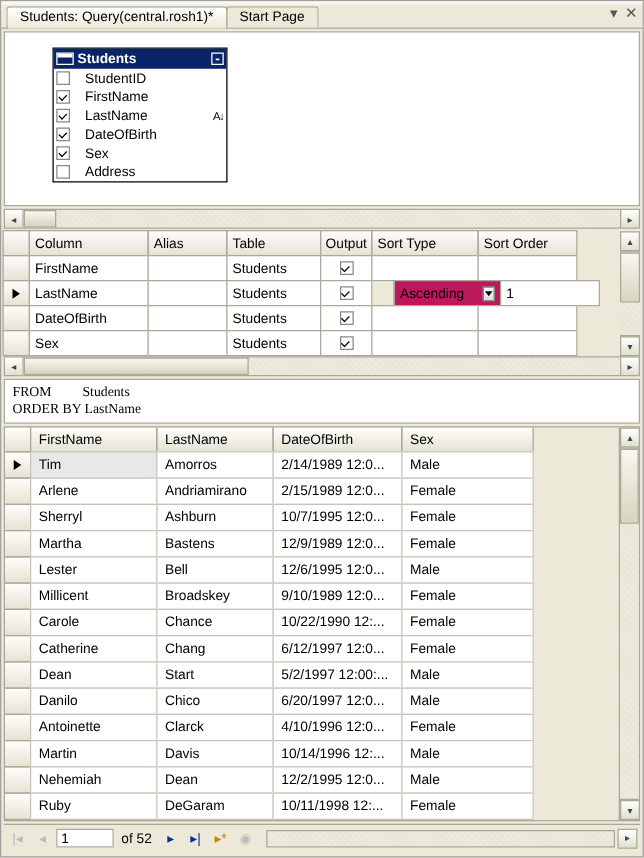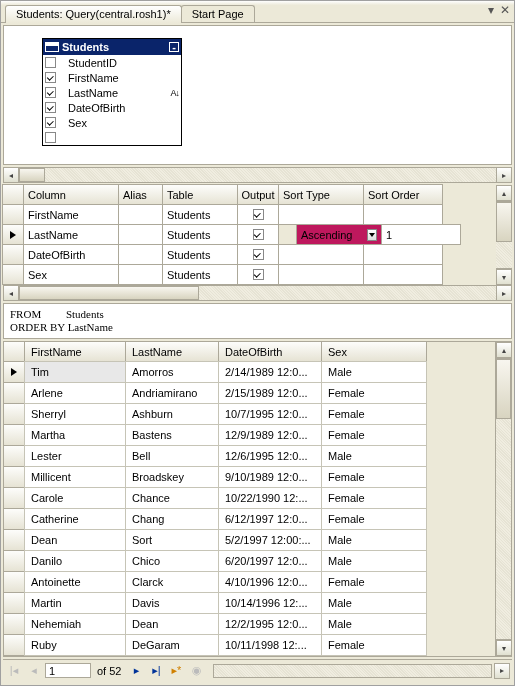--- a/index.html
+++ b/index.html
@@ -84,21 +84,21 @@
   
   .criteria-wrap { margin:2px 2px 0 2px; display:flex; }
   .criteria-grid { flex:1; }
   .crit-head-row, .crit-row { display:flex; height:20px; }
   .rowheader { width:22px; background:linear-gradient(#fdfdfb,#e6e3d4); border:1px solid #aca899; margin-left:-1px; margin-top:-1px; display:flex; align-items:center; justify-content:center; }
   .hcell, .ccell { border:1px solid #aca899; margin-left:-1px; margin-top:-1px; padding:2px 4px; overflow:hidden; white-space:nowrap; display:flex; align-items:center; }
   .hcell { background:linear-gradient(#fdfdfb,#e6e3d4); font-weight:normal; }
   .ccell { background:#fff; }
   .ccell.sel { background:#be185d;margin-left:17px; }
   .w-col     { width: 96px; }
-  .w-alias   { width: 45px; }
+  .w-alias   { width: 64px; }
   .w-table   { width: 76px; }
   .w-output  { width: 42px; justify-content:center; }
   .w-stype   { width: 86px; }
   .w-sorder  { width: 80px; }
   .dd { width:10px; height:12px; margin-left:auto; border:1px solid #888; background:linear-gradient(#fff,#ddd); display:flex; align-items:center; justify-content:center; }
   .dd::after { content:""; border-left:3px solid transparent; border-right:3px solid transparent; border-top:4px solid #000; }
   .crit-vscroll { width:16px; display:flex; flex-direction:column; }
   .crit-vscroll .sb-track { flex:1; }
 
   .sql-pane { background:#fff; margin:2px 2px 0 2px; border:1px solid #aca899; padding:4px 6px; font-family: Tahoma; line-height: 13px; }
@@ -164,20 +164,21 @@
         <div class="col-item">
           <span class="chk checked"></span>
           <label>DateOfBirth</label>
         </div>
         <div class="col-item">
           <span class="chk checked"></span>
           <label>Sex</label>
         </div>
         <div class="col-item">
           <span class="chk"></span>
+          <label>Address</label>
         </div>
       </div>
   </div>
 </div>
 <div class="hscroll-strip">
   <div class="sb-btn">◂</div>
   <div class="sb-track">
       <div class="sb-thumb" style="left:0;width:26px;"></div>
     </div>
   <div class="sb-btn">▸</div>
@@ -367,21 +368,21 @@
         <div class="res-row">
           <div class="res-rowheader"></div>
           <div class="rcell rw-fn">Catherine</div>
           <div class="rcell rw-ln">Chang</div>
           <div class="rcell rw-dob">6/12/1997 12:0...</div>
           <div class="rcell rw-sx">Female</div>
         </div>
         <div class="res-row">
           <div class="res-rowheader"></div>
           <div class="rcell rw-fn">Dean</div>
-          <div class="rcell rw-ln">Sort</div>
+          <div class="rcell rw-ln">Start</div>
           <div class="rcell rw-dob">5/2/1997 12:00:...</div>
           <div class="rcell rw-sx">Male</div>
         </div>
         <div class="res-row">
           <div class="res-rowheader"></div>
           <div class="rcell rw-fn">Danilo</div>
           <div class="rcell rw-ln">Chico</div>
           <div class="rcell rw-dob">6/20/1997 12:0...</div>
           <div class="rcell rw-sx">Male</div>
         </div>

